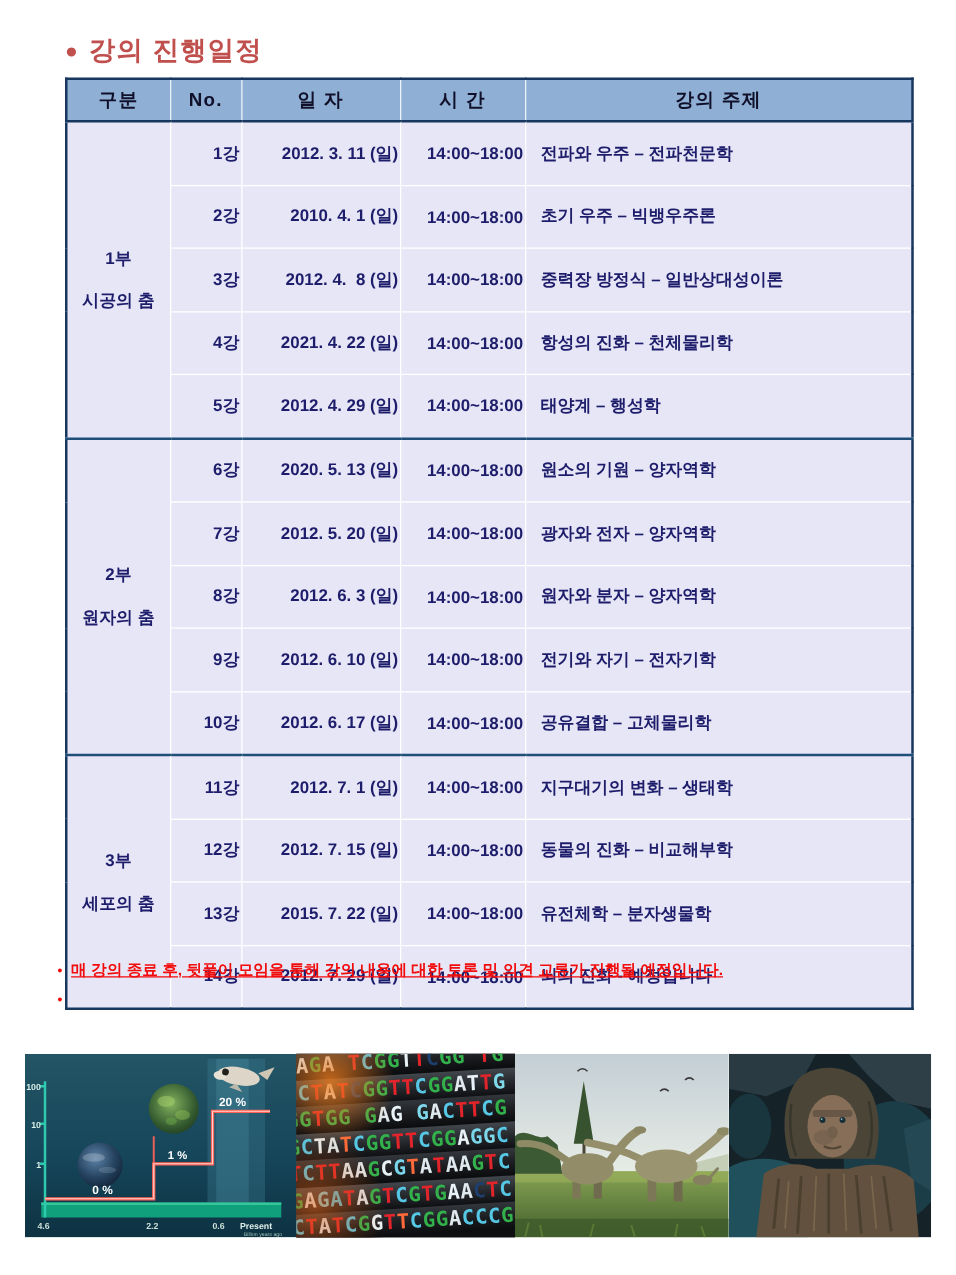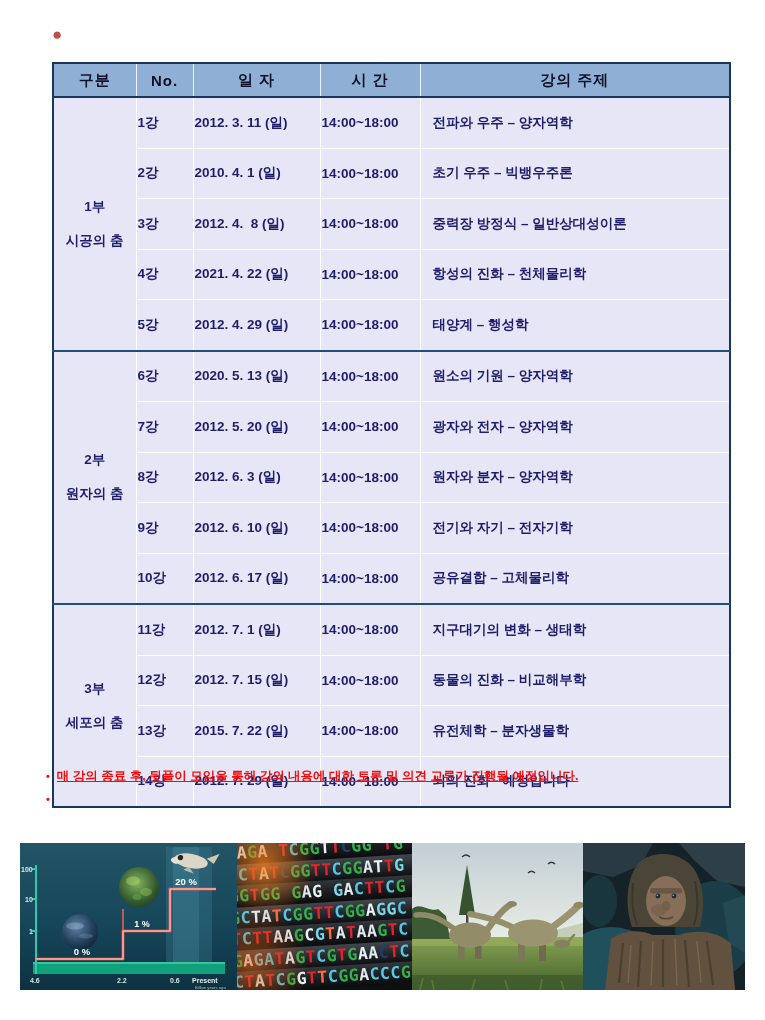--- a/index.html
+++ b/index.html
@@ -22,21 +22,21 @@
     border-bottom:2.5px solid #17375E;border-left:1px solid #eef3fa;border-right:1px solid #eef3fa;
     letter-spacing:1px;
   }
   table.schedule td{
     background:#E7E6F6;border:1px solid #ffffff;height:47.5px;
     color:#1D1D6B;font-weight:700;font-size:13.5px;vertical-align:middle;
   }
   tr.section-start td{border-top:2px solid #1F4E79;}
   td.part-cell{text-align:center;font-size:14px;}
   td.part-cell .part-name{margin-top:16px;}
-  td.col-no,td.col-date,td.col-time{text-align:left;white-space:pre;}
+  td.col-no,td.col-date,td.col-time{text-align:right;white-space:pre;}
   td.col-topic{text-align:left;padding-left:12px;}
   
   .notes{position:absolute;left:46px;top:765px;color:#F20D0D;font-size:12.5px;font-weight:700;line-height:23px;}
   .note{display:flex;align-items:baseline;}
   .note-bullet{margin-right:7px;font-size:11px;}
   .note-text{text-decoration:underline;}
   
   .gallery{position:absolute;left:20px;top:843px;display:flex;height:147px;}
   .fig{height:147px;overflow:hidden;position:relative;flex:none;}
   .fig svg{display:block;}
@@ -58,20 +58,21 @@
   .dna-glow1{left:-28px;top:-30px;width:110px;height:105px;
     background:radial-gradient(circle,rgba(240,125,30,.8),rgba(240,125,30,0) 68%);}
   .dna-glow2{left:-40px;top:62px;width:110px;height:120px;
     background:radial-gradient(circle,rgba(225,100,25,.55),rgba(225,100,25,0) 70%);}
 </style>
 </head>
 <body>
 
 <div class="title-row">
   <span class="bullet">●</span>
+  <span class="title-text">강의 진행일정</span>
 </div>
 
 <table class="schedule">
   <colgroup>
     <col style="width:83px">
       <col style="width:57px">
       <col style="width:127px">
       <col style="width:100px">
       <col style="width:310px">
   </colgroup>
@@ -86,21 +87,21 @@
   </thead>
   <tbody id="schedule-body">
       <tr>
         <td rowspan="5" class="part-cell">
           <div>1부</div>
           <div class="part-name">시공의 춤</div>
         </td>
         <td class="col-no">1강</td>
         <td class="col-date">2012. 3. 11 (일)</td>
         <td class="col-time">14:00~18:00</td>
-        <td class="col-topic">전파와 우주 – 양자역학</td>
+        <td class="col-topic">전파와 우주 – 전파천문학</td>
       </tr>
       <tr>
         <td class="col-no">2강</td>
         <td class="col-date">2010. 4. 1 (일)</td>
         <td class="col-time">14:00~18:00</td>
         <td class="col-topic">초기 우주 – 빅뱅우주론</td>
       </tr>
       <tr>
         <td class="col-no">3강</td>
         <td class="col-date">2012. 4.  8 (일)</td>

